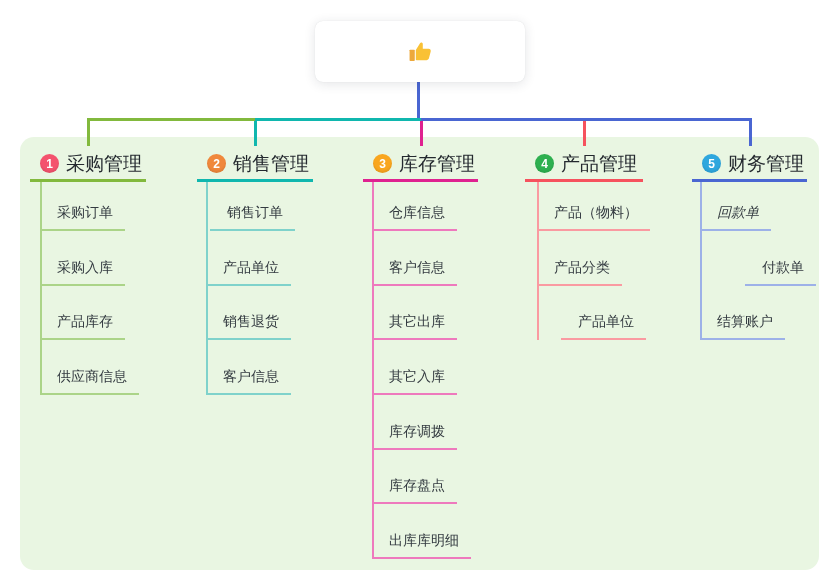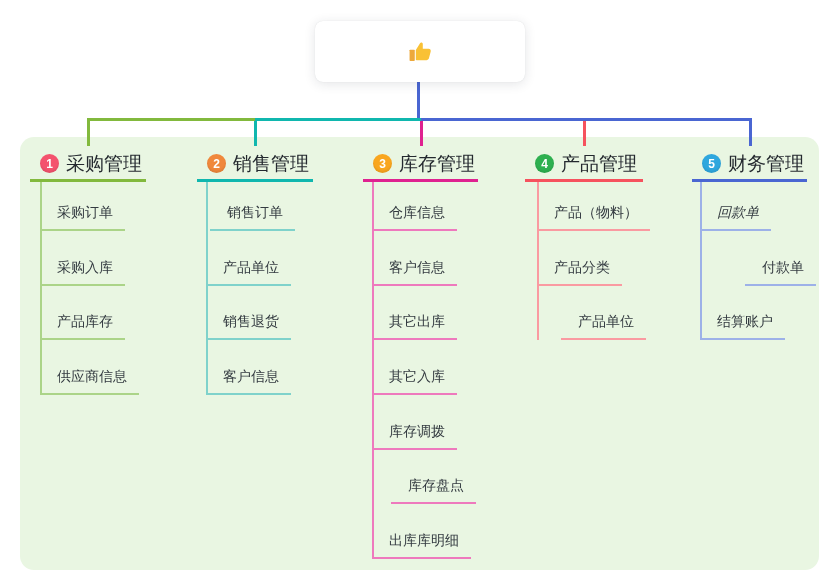--- a/index.html
+++ b/index.html
@@ -129,21 +129,21 @@
       </div>
       <div class="child-row" style="left: 372px; top: 304px; width: 85px; border-bottom-color: rgb(238, 121, 189); font-family: Liberation Serif, serif;">
         <span class="child-label">其它出库</span>
       </div>
       <div class="child-row" style="left: 372px; top: 359px; width: 85px; border-bottom-color: rgb(238, 121, 189);">
         <span class="child-label">其它入库</span>
       </div>
       <div class="child-row" style="left: 372px; top: 414px; width: 85px; border-bottom-color: rgb(238, 121, 189);">
         <span class="child-label">库存调拨</span>
       </div>
-      <div class="child-row" style="left: 372px; top: 468px; width: 85px; border-bottom-color: rgb(238, 121, 189); margin-left: 19px;">
+      <div class="child-row" style="left: 372px; top: 468px; width: 85px; border-bottom-color: rgb(238, 121, 189);">
         <span class="child-label">库存盘点</span>
       </div>
       <div class="child-row" style="left: 372px; top: 523px; width: 99px; border-bottom-color: rgb(238, 121, 189);">
         <span class="child-label">出库库明细</span>
       </div>
       <div class="branch-header" style="left: 525px; top: 148px; width: 108px; border-bottom-color: rgb(246, 82, 94);">
         <span class="branch-badge" style="background: rgb(46, 176, 80);">4</span>
         <span class="branch-title">产品管理</span>
       </div>
       <div class="vline" style="left: 537px; top: 179px; width: 2px; height: 161px; background: rgb(250, 154, 161);"></div>

